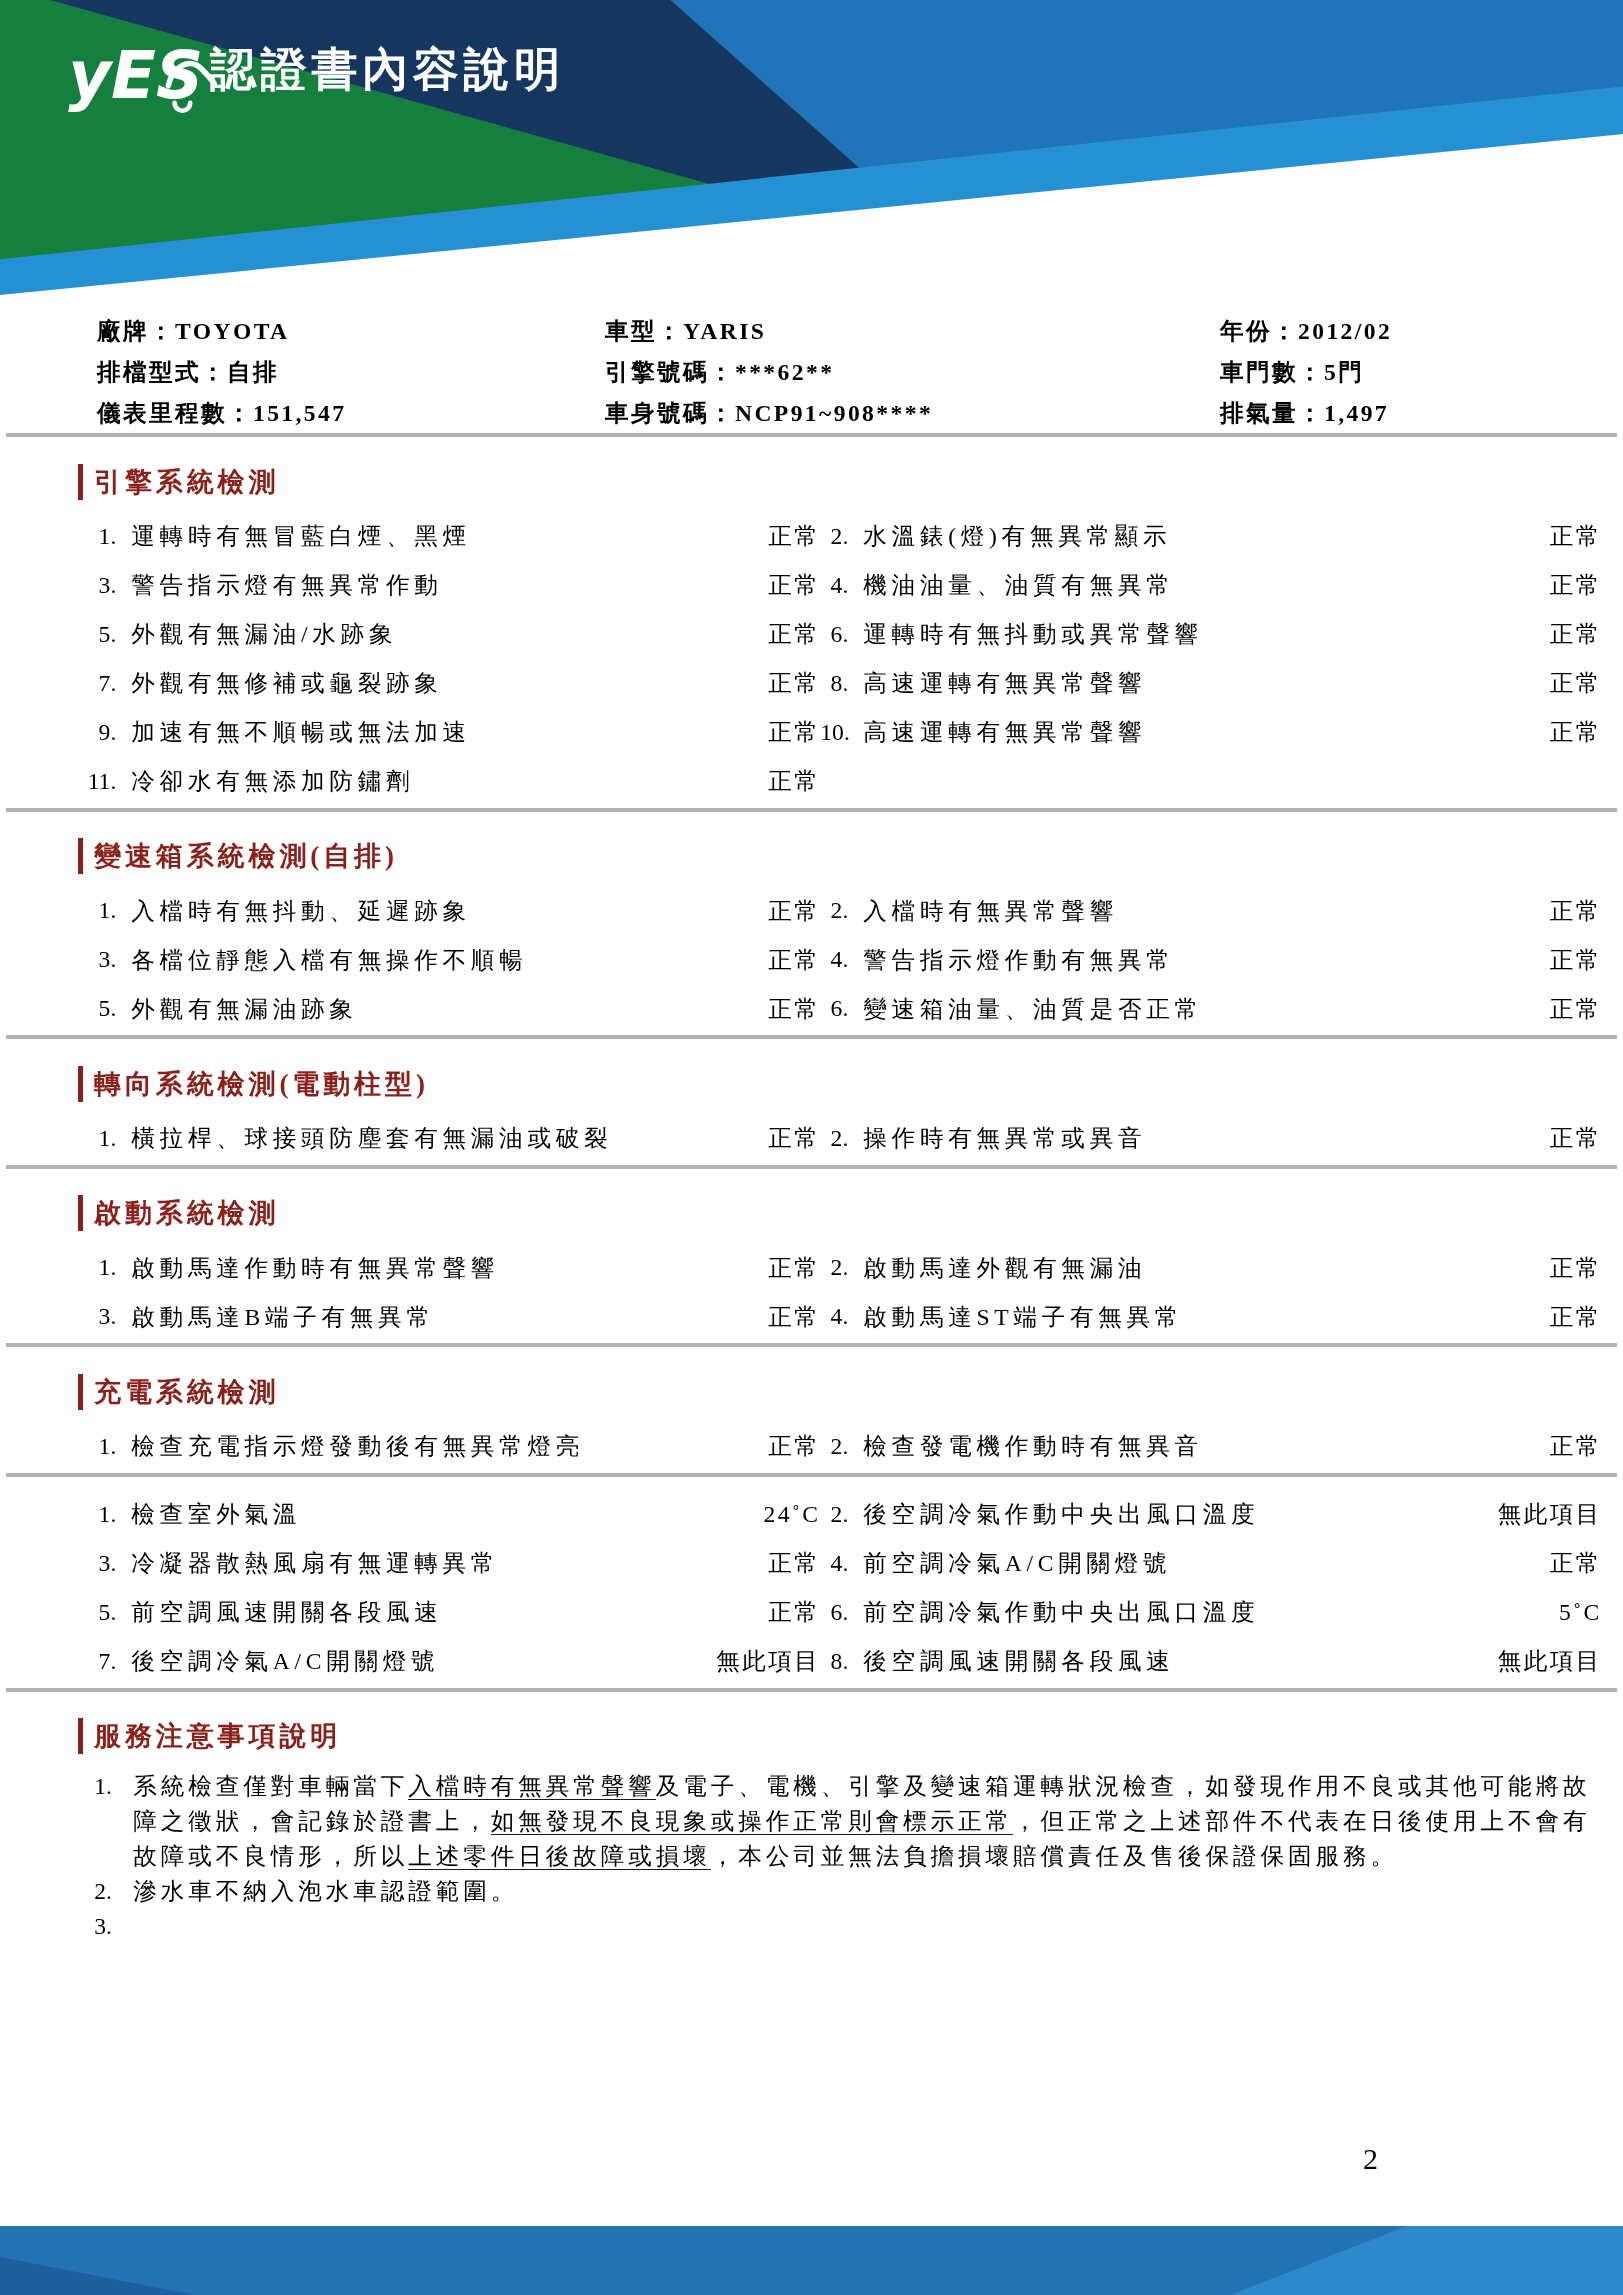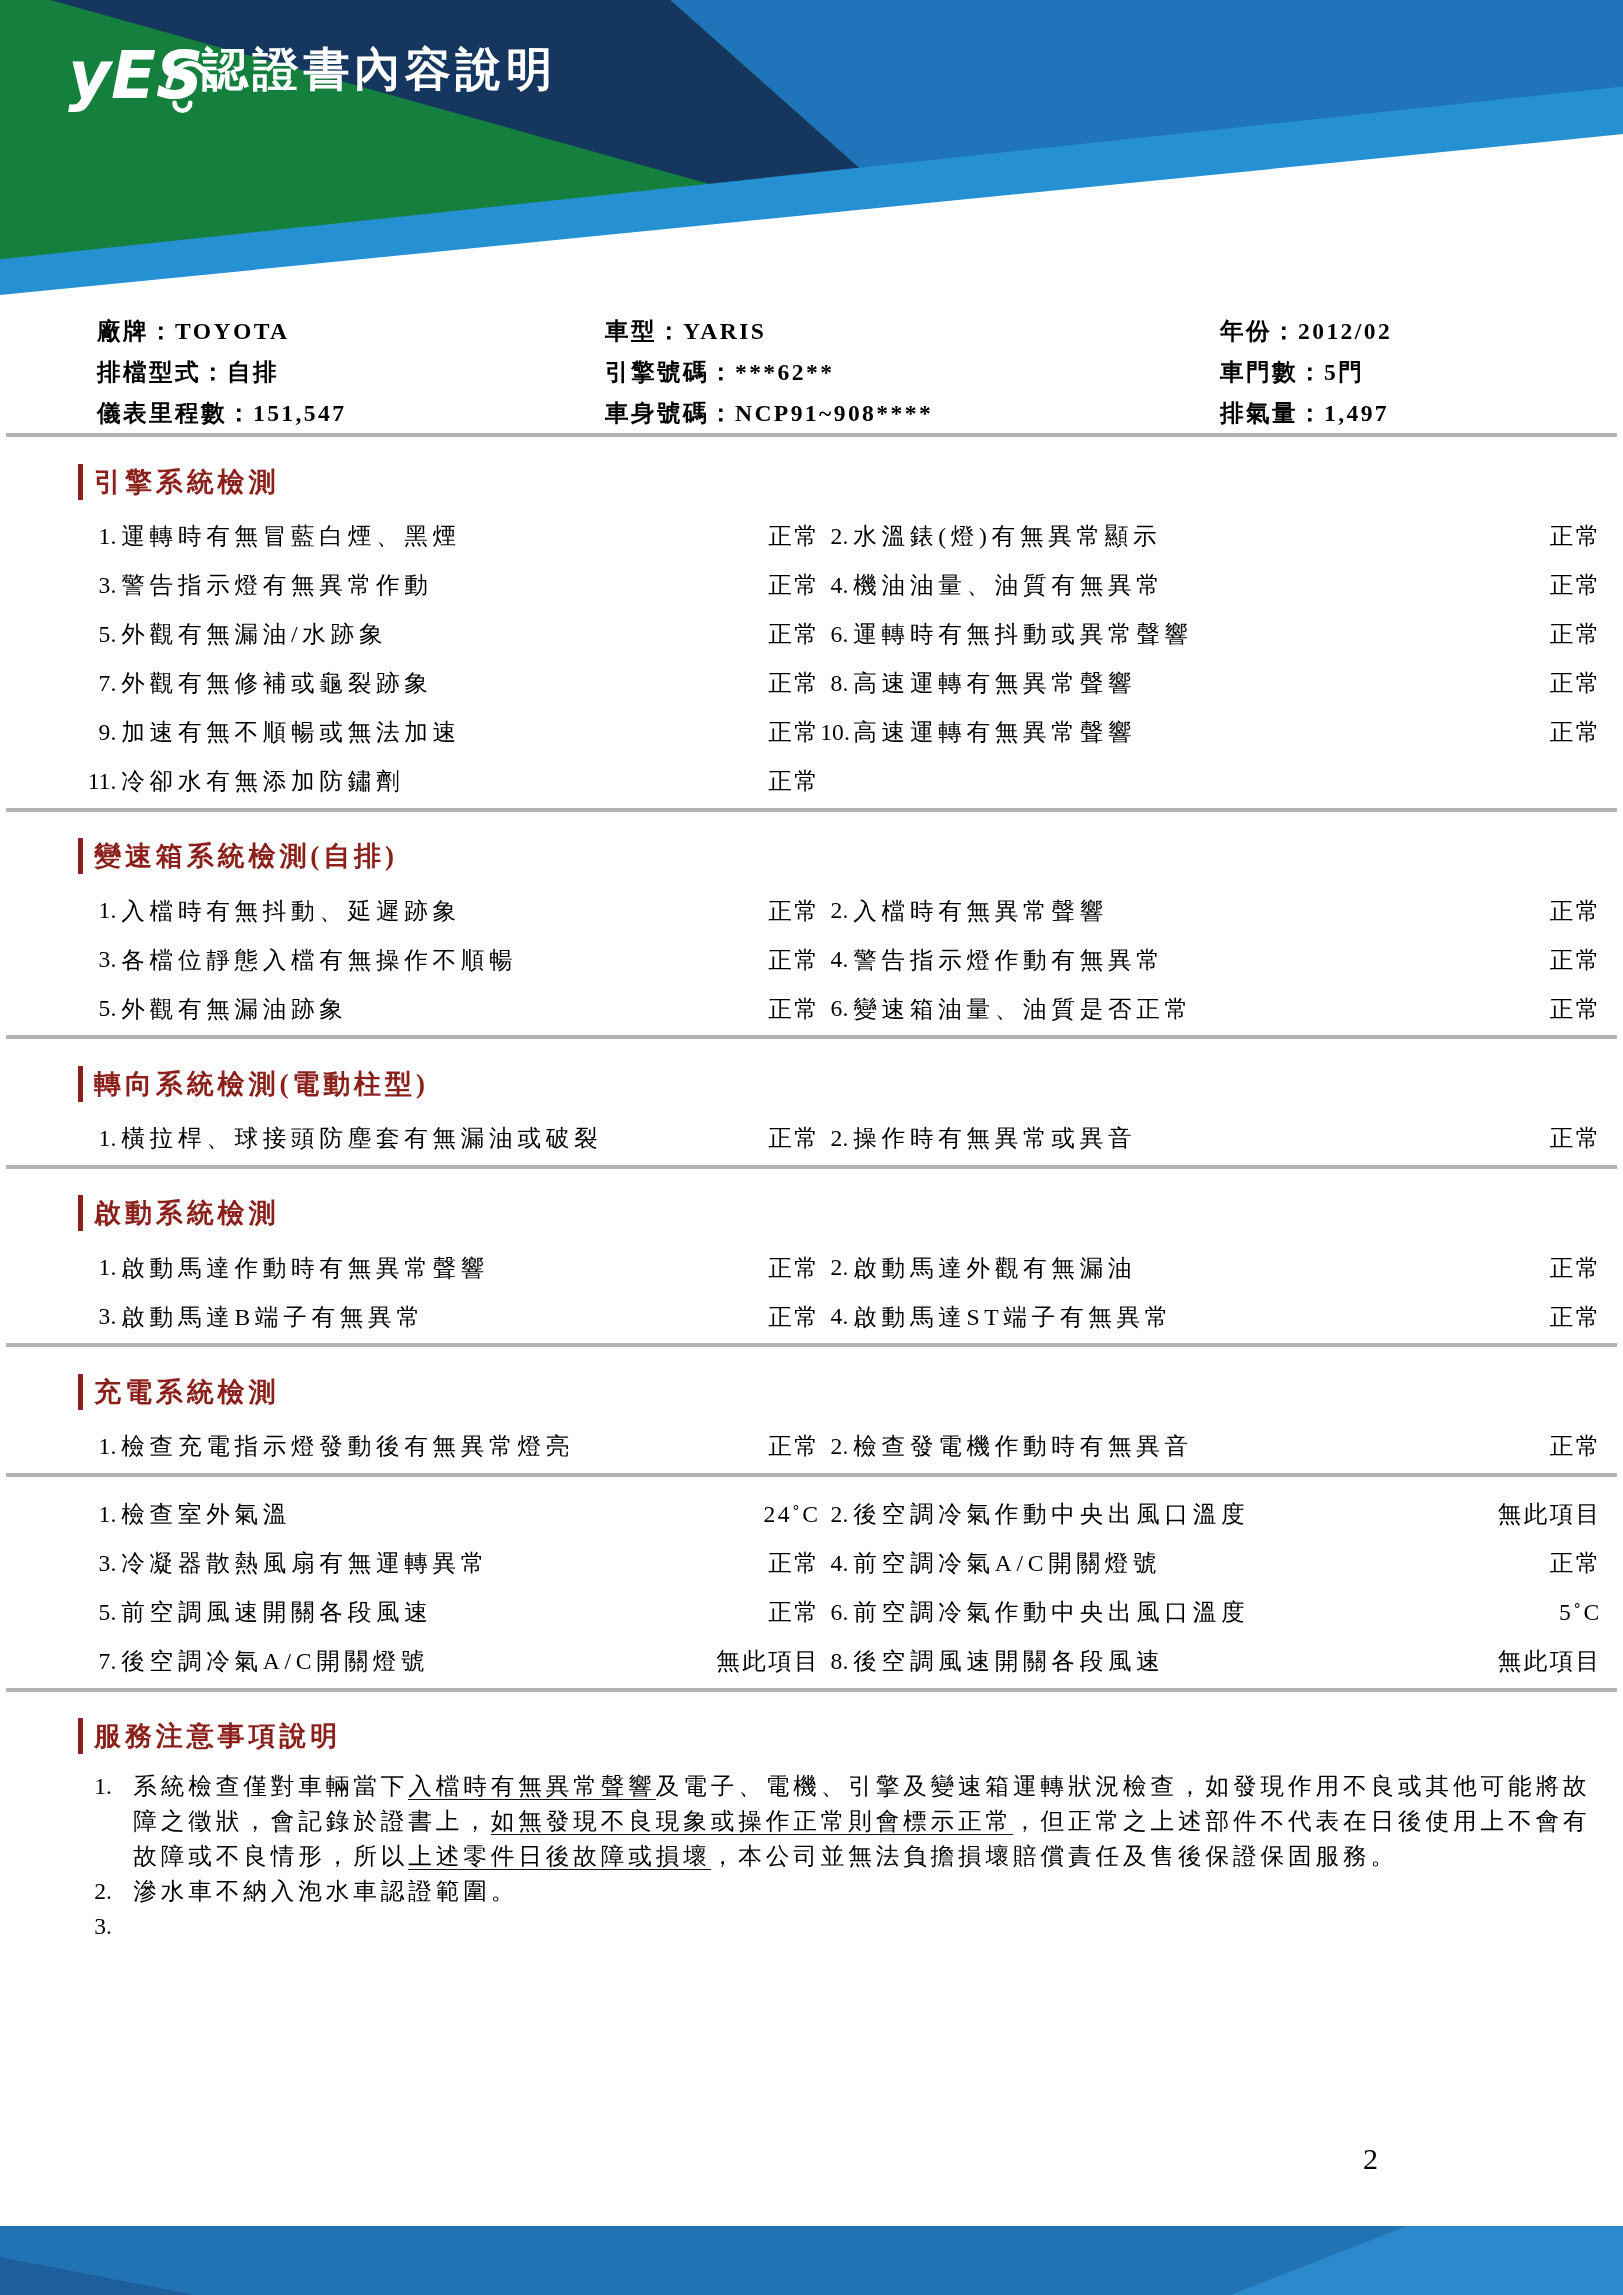--- a/index.html
+++ b/index.html
@@ -11,21 +11,21 @@
   }
   
   .header{position:absolute;top:0;left:0;width:100%;height:298px;background:#15803d;}
   .header .layer{position:absolute;inset:0;}
   .h-right{background:#1f74ba;clip-path:polygon(41.3% 0,100% 0,100% 44%,58.8% 84.7%);}
   .h-dark{background:#15375f;clip-path:polygon(3.1% 0,41.3% 0,58.8% 84.7%);}
   .h-band{background:#2591d2;clip-path:polygon(0 87%,100% 29%,100% 45%,0 100%);}
   .h-white{background:#ffffff;clip-path:polygon(0 99%,100% 45%,100% 100%,0 100%);}
   .logo{position:absolute;left:68px;top:31px;width:149px;height:86px;}
   .page-title{
-    position:absolute;left:202px;top:39px;
+    position:absolute;left:210px;top:39px;
     font-family:Liberation Serif, serif;
     font-size:46px;font-weight:bold;color:#ffffff;letter-spacing:4.7px;white-space:nowrap;
   }
   
   .info{position:absolute;top:311px;left:0;width:100%;font-size:23.6px;}
   .info-col{position:absolute;top:0;}
   .info-col.c1{left:97px;} .info-col.c2{left:605px;} .info-col.c3{left:1220px;}
   .info-row{height:41px;line-height:41px;letter-spacing:2.4px;white-space:nowrap;font-weight:bold;}
   
   .sections{position:absolute;top:433px;left:6.3px;right:6.3px;}
@@ -34,21 +34,21 @@
   .sec-bar{width:4.7px;height:36px;background:#8b1f1a;margin-right:11px;flex:none;}
   .sec-text{font-size:27px;font-weight:bold;color:#8b1f1a;letter-spacing:3.9px;white-space:nowrap;}
   .items{margin-top:12.6px;}
   .item-row{display:flex;height:49px;align-items:center;font-size:23.6px;}
   .cell{display:flex;align-items:center;}
   .cell-l{width:814px;flex:none;}
   .cell-r{flex:1;padding-right:15px;}
   .i-num{flex:none;text-align:right;}
   .cell-l .i-num{width:110px;}
   .cell-r .i-num{width:28px;}
-  .i-label{margin-left:5px;letter-spacing:4.7px;white-space:nowrap;}
+  .i-label{margin-left:15px;letter-spacing:4.7px;white-space:nowrap;}
   .i-val{margin-left:auto;letter-spacing:2.4px;white-space:nowrap;}
   
   .notes-body{margin:15.7px 0 0 88px;font-size:23.6px;line-height:35px;}
   .note-row{display:flex;}
   .note-num{flex:none;width:39px;letter-spacing:0;}
   .note-text{letter-spacing:3.9px;max-width:1461px;}
   .note-text .u{border-bottom:1.6px solid #1a1a1a;}
   .cert{display:inline-block;margin-left:41px;font-size:19px;letter-spacing:1.6px;vertical-align:1.6px;}
   .cert .cert-no{border-bottom:1.6px solid #000;padding:0 11px 1.6px 11px;}
   

